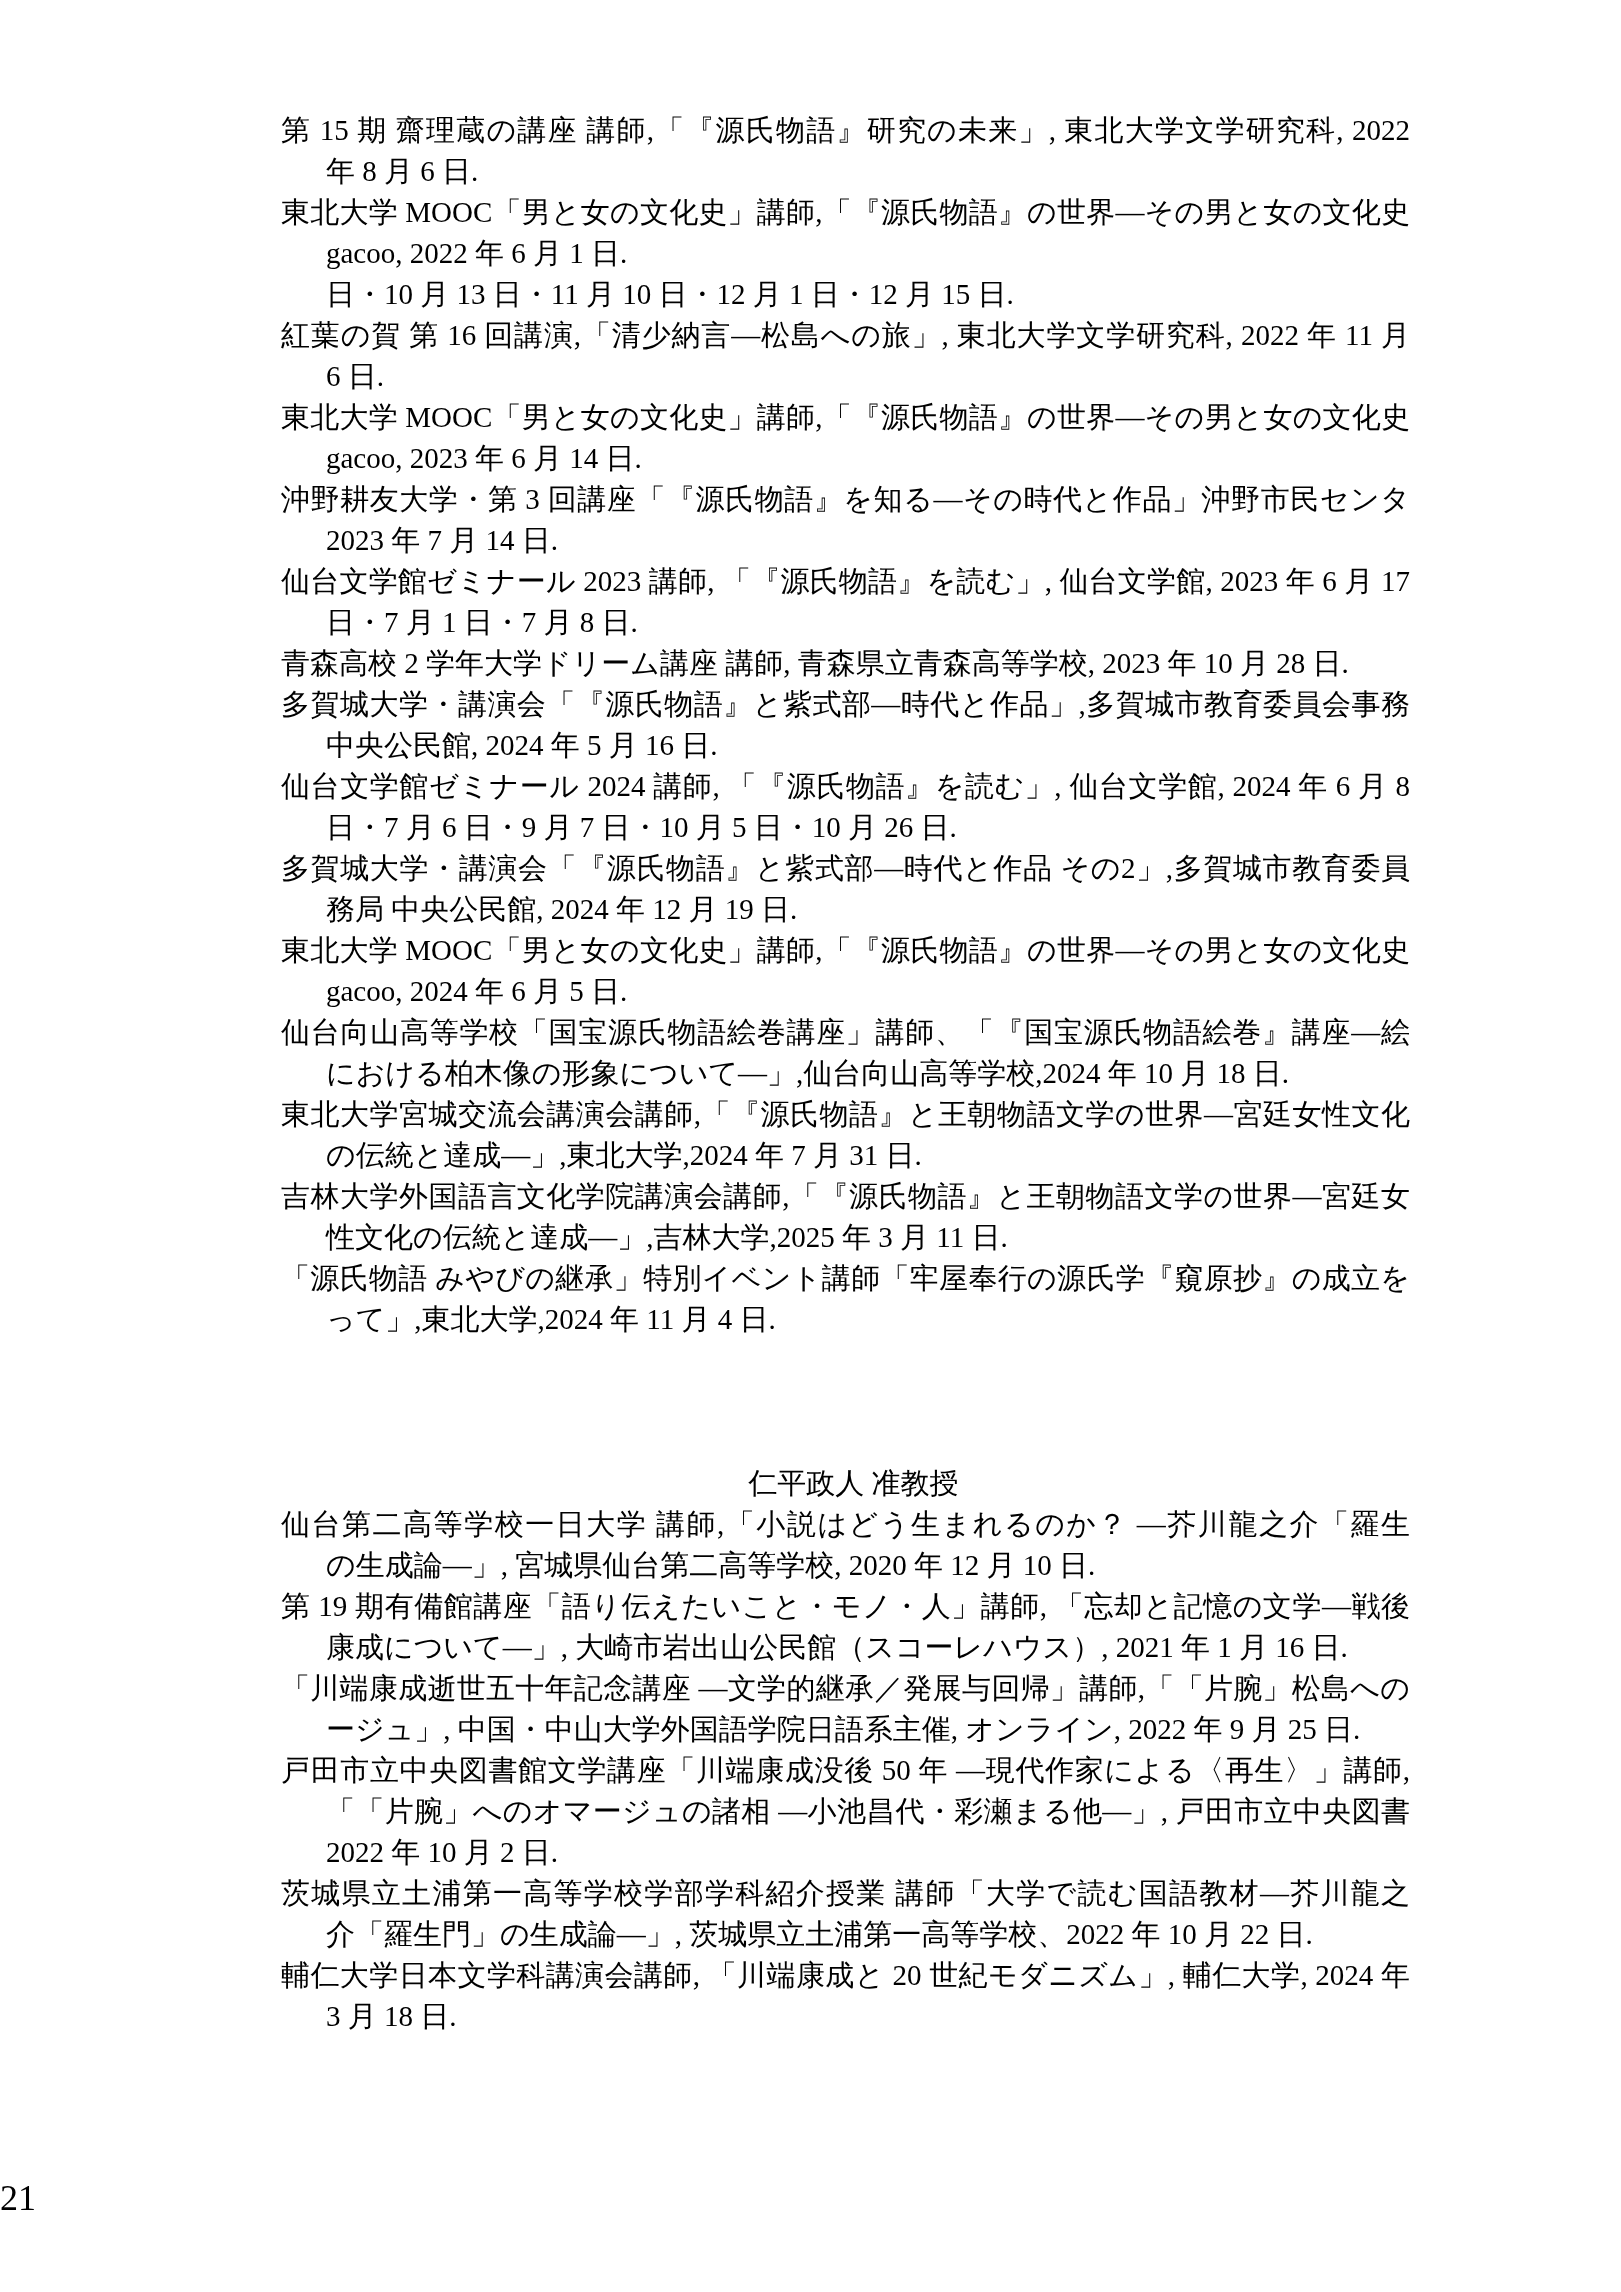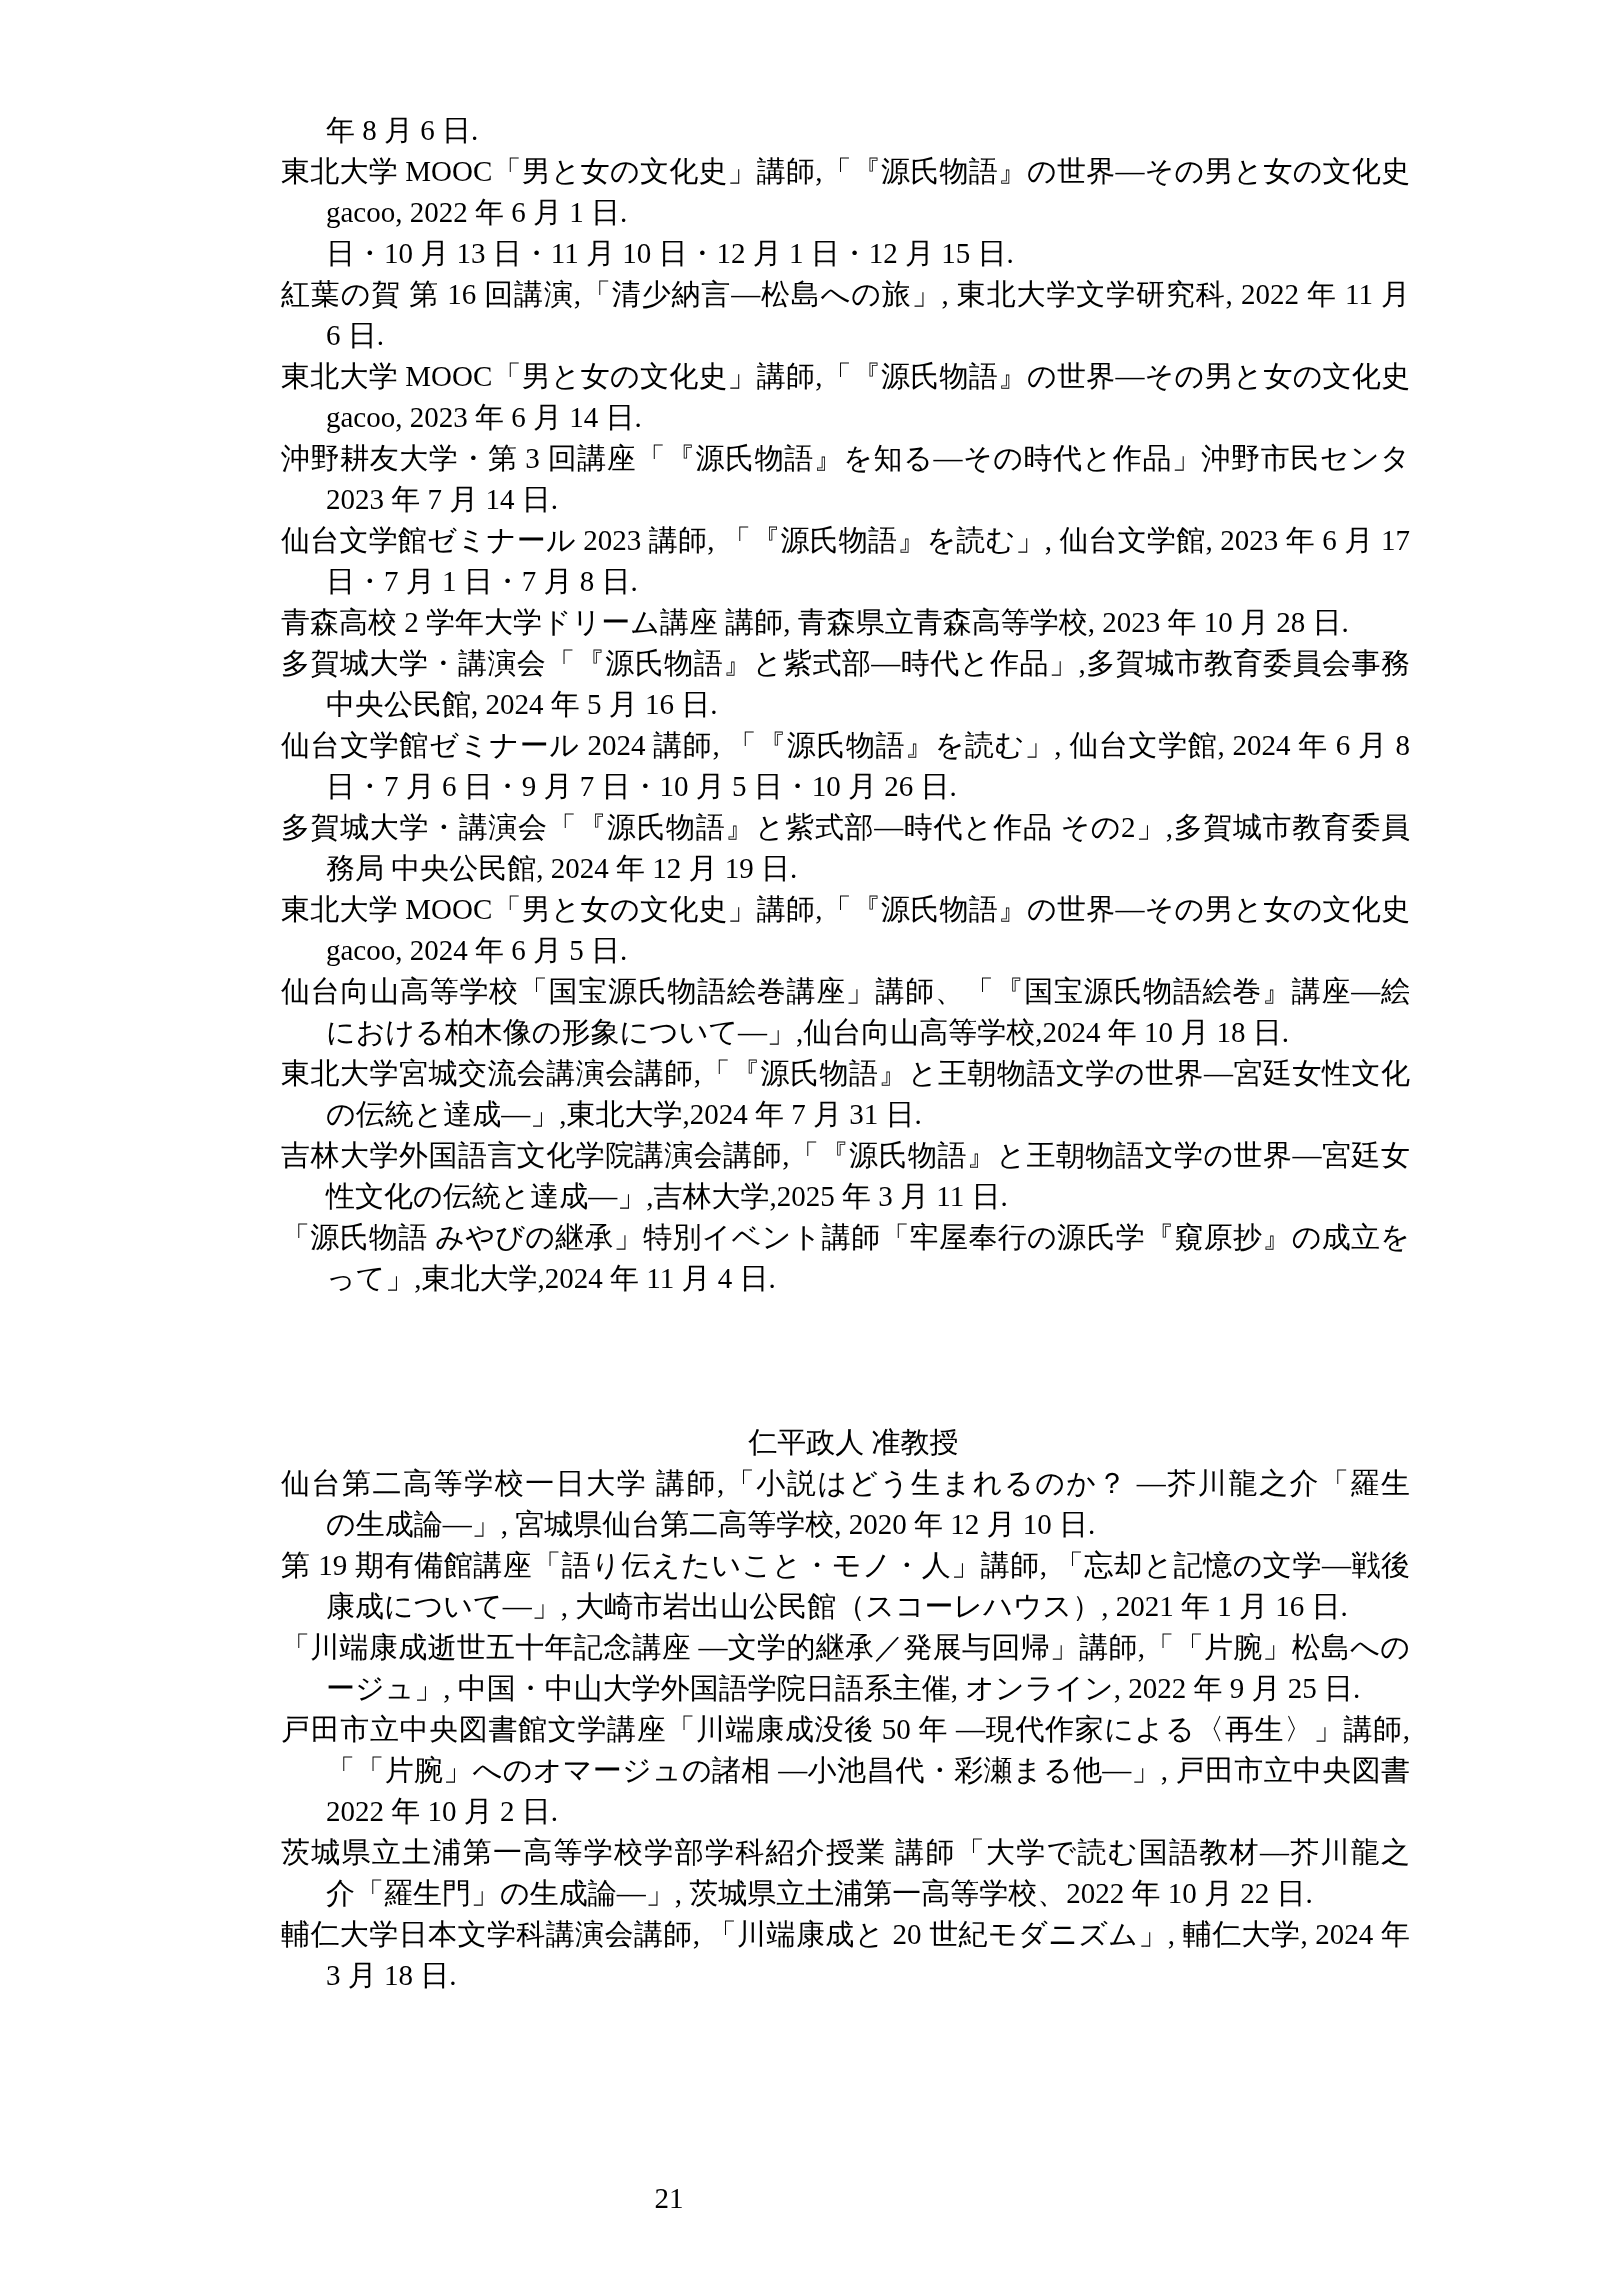--- a/index.html
+++ b/index.html
@@ -55,31 +55,32 @@
     text-align-last: justify;
     text-justify: inter-character;
   }
   .footer {
     position: absolute;
     top: 2178px;
     left: 0;
     width: 1338px;
     height: 41px;
     line-height: 41px;
-    text-align: center;
-    font-size: 29px;
+    text-align: left;
+    font-size: 36px;
   }
 </style>
 </head>
 <body>
 
 <div class="page">
   <main class="content">
     <section class="lecture-section">
         <div class="entry">
+          <div class="line fill">第 15 期 齋理蔵の講座 講師,「『源氏物語』研究の未来」, 東北大学文学研究科,  2022</div>
           <div class="line cont">年 8 月 6 日.</div>
         </div>
         <div class="entry">
           <div class="line fill">東北大学 MOOC「男と女の文化史」講師,「『源氏物語』の世界―その男と女の文化史―」,</div>
           <div class="line cont">gacoo, 2022 年 6 月 1 日.</div>
         </div>
         <div class="entry">
           <div class="line cont">日・10 月 13 日・11 月 10 日・12 月 1 日・12 月 15 日.</div>
         </div>
         <div class="entry">

